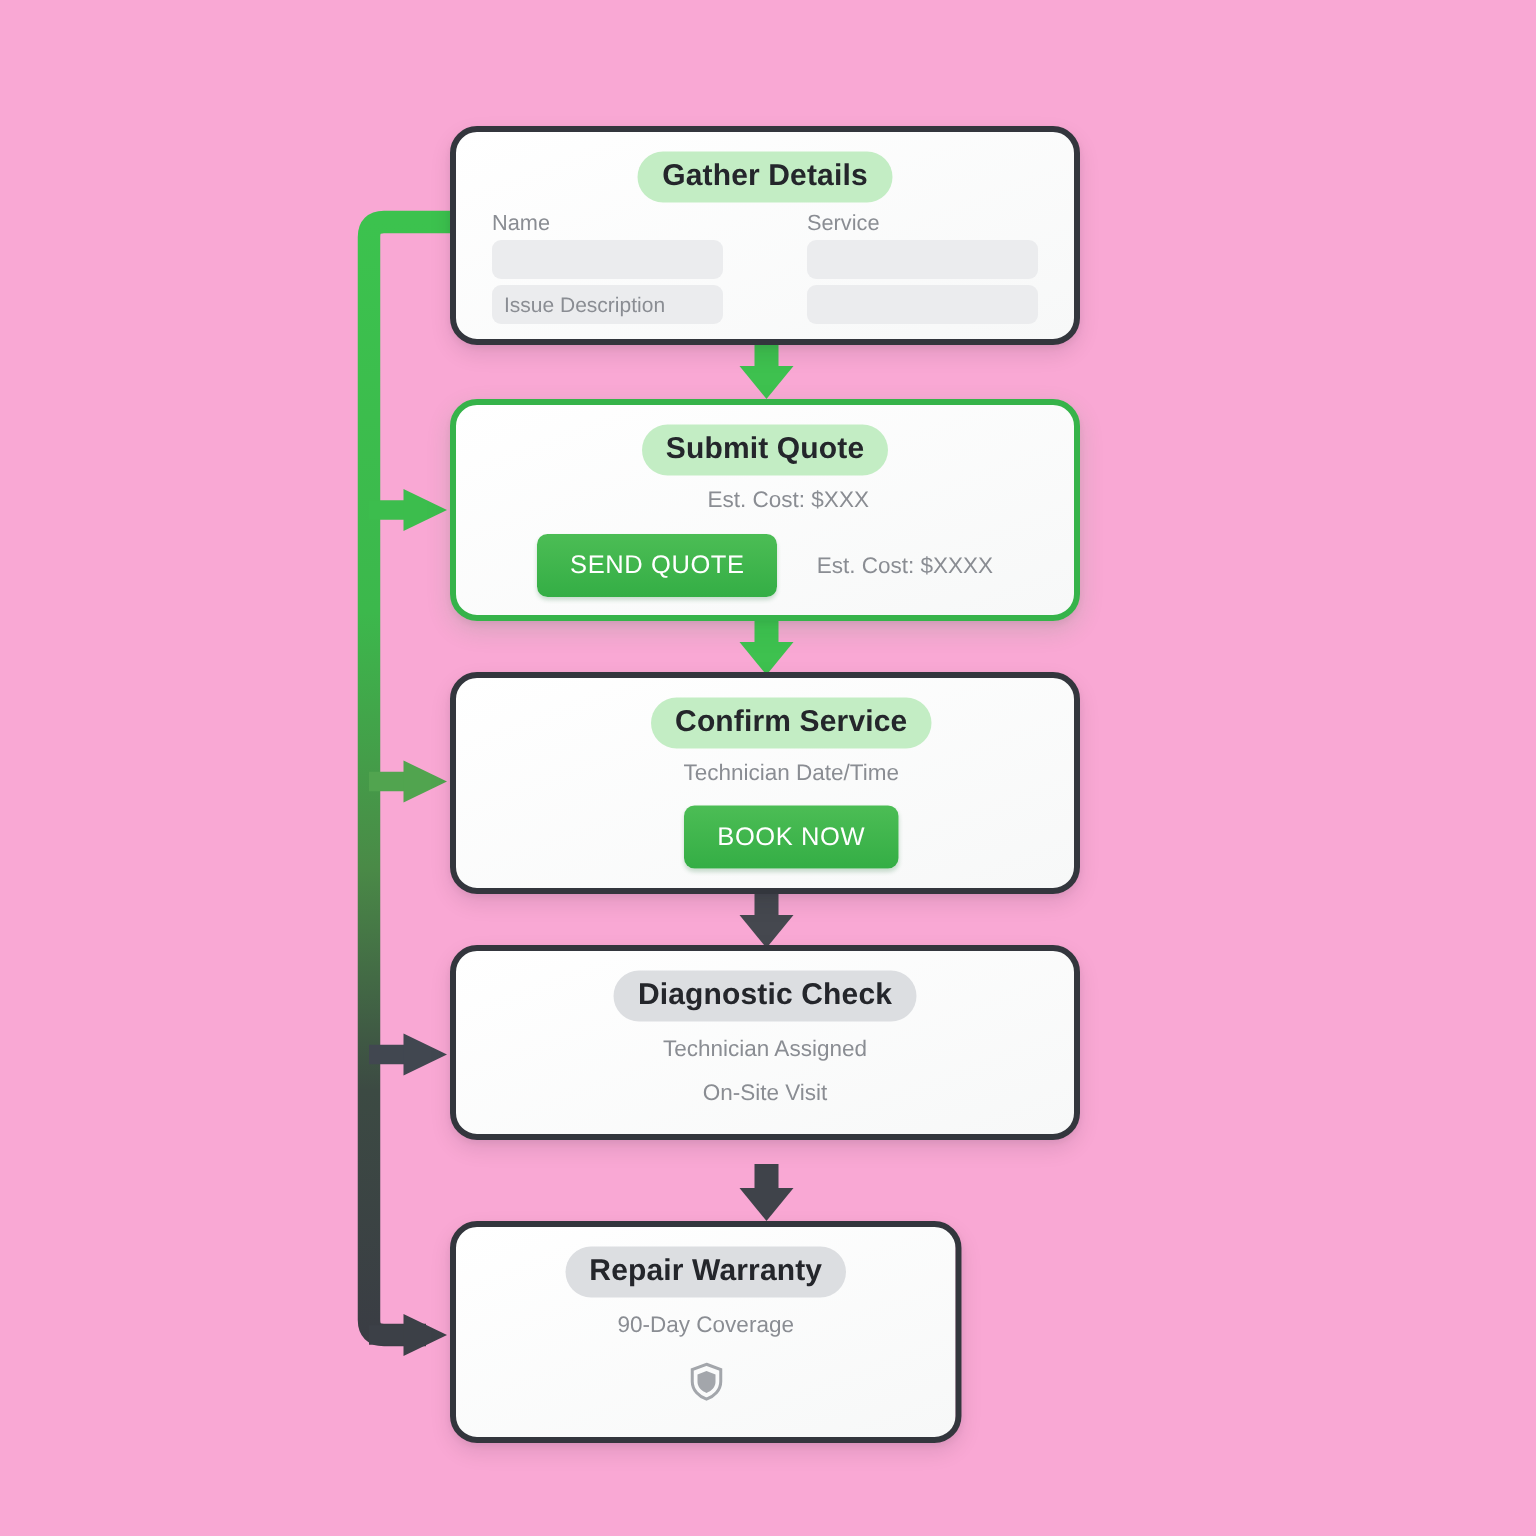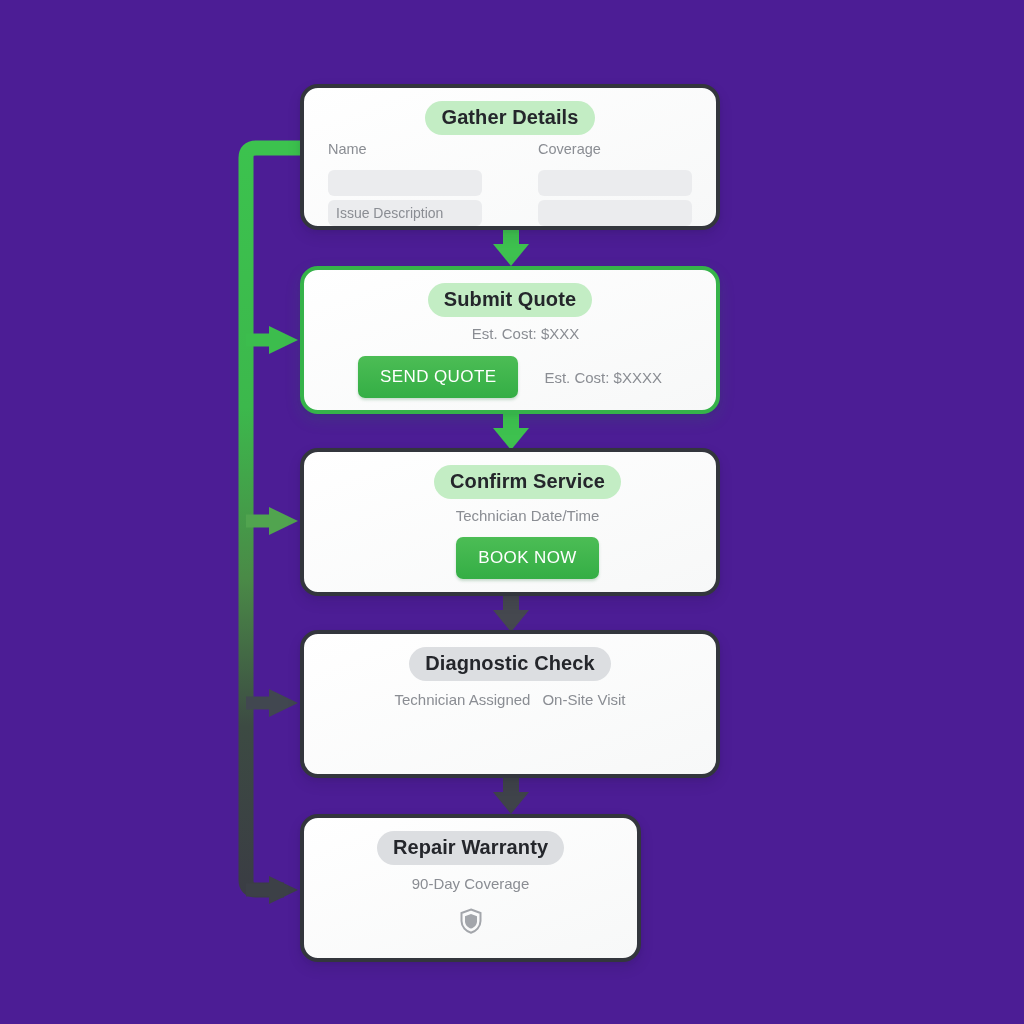--- a/index.html
+++ b/index.html
@@ -11,21 +11,21 @@
     width: 1024px;
     height: 1024px;
     font-family: "Liberation Sans", sans-serif;
     overflow: hidden;
   }
 
   #stage {
     position: relative;
     width: 1024px;
     height: 1024px;
-    background: #4c1d95;
+    background: #f9a8d4;
   }
 
   
   #connectors {
     position: absolute;
     left: 0; top: 0;
     width: 1024px; height: 1024px;
     pointer-events: none;
   }
 
@@ -74,21 +74,21 @@
     padding: 0 24px;
     margin-top: 12px;
     display: grid;
     grid-template-columns: 1fr 1fr;
     column-gap: 56px;
     row-gap: 4px;
   }
   .field-label {
     font-size: 14.5px;
     color: #8a8d93;
-    margin-bottom: 13px;
+    margin-bottom: 3px;
   }
   .field-box {
     height: 26px;
     border-radius: 6px;
     background: #ebecee;
     display: flex;
     align-items: center;
     padding: 0 8px;
     box-sizing: border-box;
   }
@@ -116,22 +116,22 @@
     border-radius: 7px;
     padding: 11px 22px;
     white-space: nowrap;
     box-shadow: 0 2px 3px rgba(25,110,45,.22);
   }
 
   
   #card-confirm { left: 300px; top: 448px; width: 420px; height: 148px; padding-left: 35px; }
 
   
-  #card-diagnostic { left: 300px; top: 630px; width: 420px; height: 148px; }
-  .line-stack { display: flex; flex-direction: row; align-items: center; gap: 12px; margin-top: 16px; text-align: right; }
+  #card-diagnostic { left: 300px; top: 630px; width: 420px; height: 130px; }
+  .line-stack { display: flex; flex-direction: column; align-items: center; gap: 12px; margin-top: 16px; text-align: right; }
 
   
   #card-warranty { left: 300px; top: 814px; width: 341px; height: 148px; }
   .shield-wrap { margin-top: 16px; }
 
   .pill-wrap { margin-top: 18px; }
 </style>
 </head>
 <body>
 
@@ -194,21 +194,21 @@
 
     <div class="form-grid">
       <div class="field-cell">
         <span class="field-label">Name</span>
         <div class="field-box">
           <span class="ph"></span>
         </div>
       </div>
 
       <div class="field-cell">
-        <span class="field-label">Coverage</span>
+        <span class="field-label">Service</span>
         <div class="field-box">
           <span class="ph"></span>
         </div>
       </div>
 
       <div class="field-cell">
         <div class="field-box">
           <span class="ph">Issue Description</span>
         </div>
       </div>

